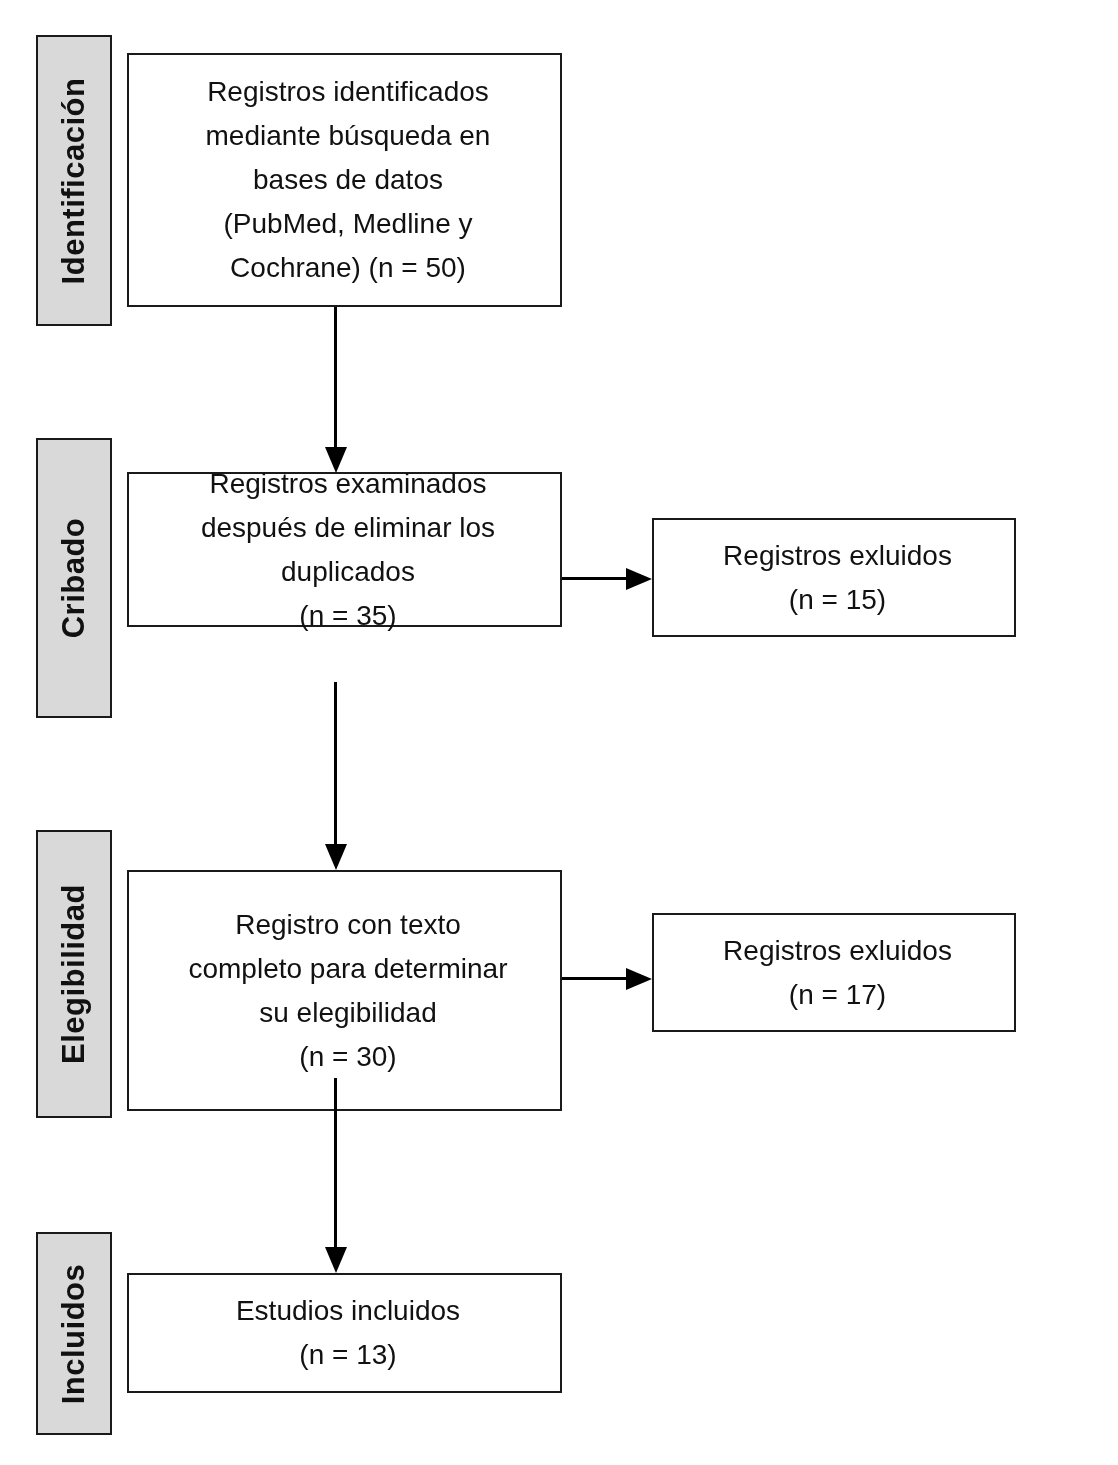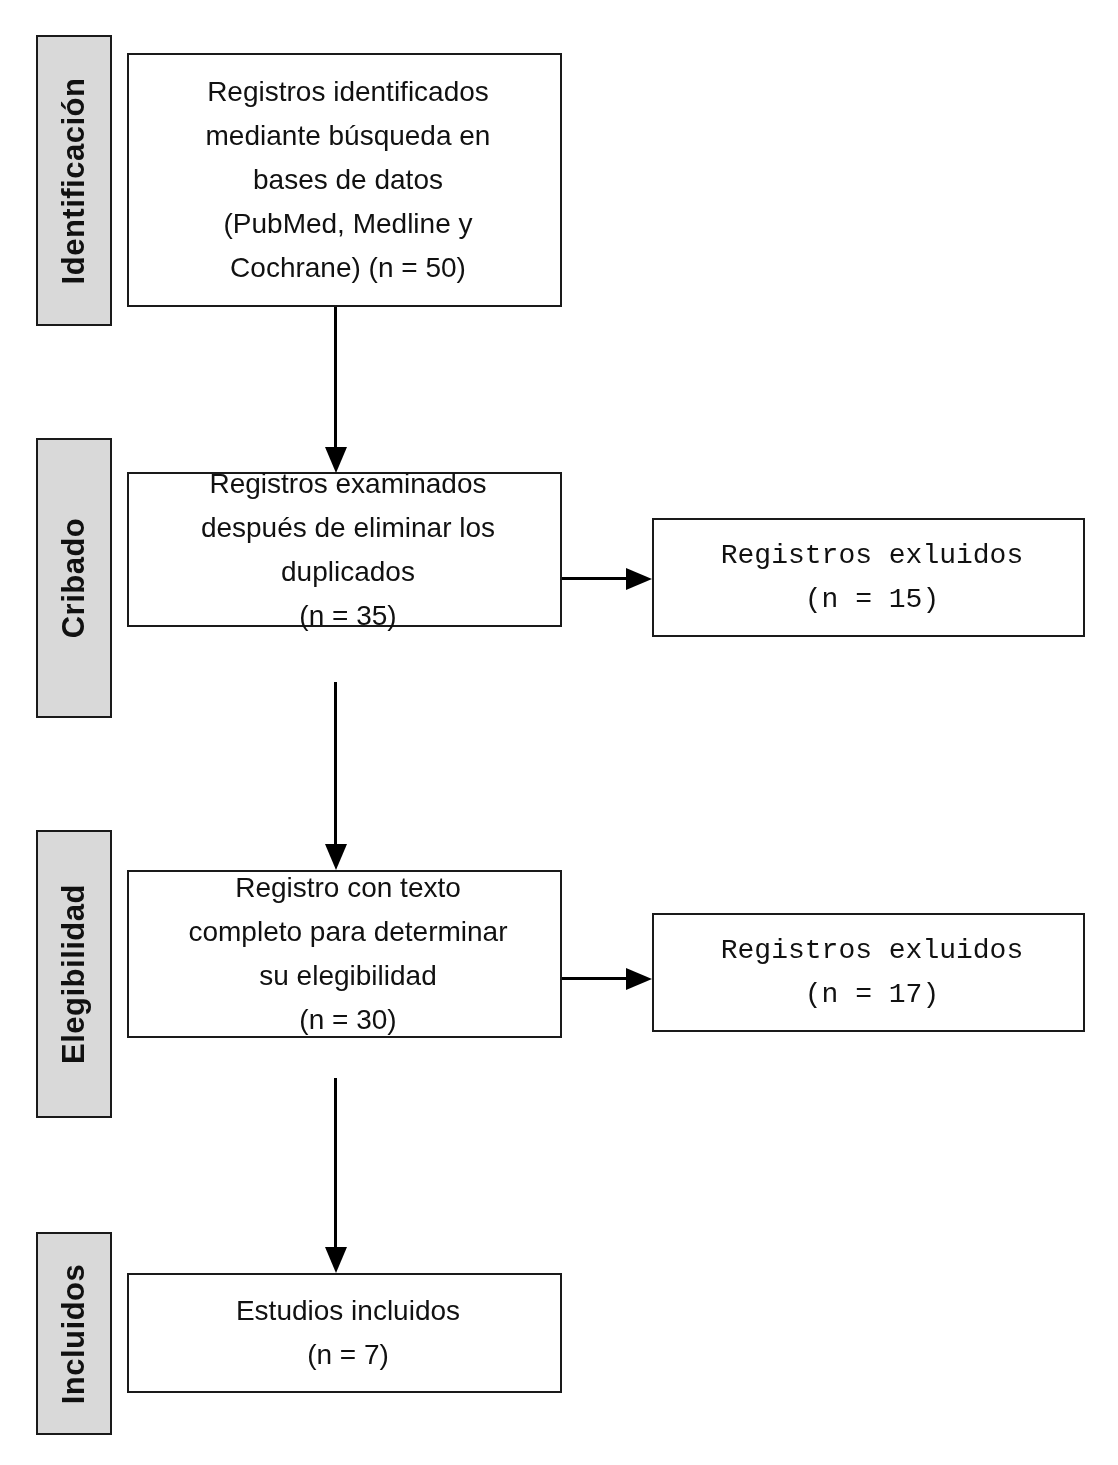--- a/index.html
+++ b/index.html
@@ -48,21 +48,21 @@
     text-align: center;
     padding-left: 7px;
   }
   .fbox .box-text {
     white-space: pre-line;
     font-size: 28px;
     line-height: 44px;
     color: #111111;
   }
   .main-box { left: 127px; width: 435px; }
-  .side-box { left: 652px; width: 433px; font-family: Liberation Mono, monospace; }
+  .side-box { left: 652px; width: 364px; }
   
   .arrow-v {
     position: absolute;
     width: 3px;
     background: #000000;
   }
   .arrow-v::after {
     content: "";
     position: absolute;
     bottom: -26px;
@@ -115,29 +115,29 @@
 bases de datos
 (PubMed, Medline y
 Cochrane) (n = 50)</span>
   </div>
   <div class="fbox main-box" style="top:472px; height:155px;">
     <span class="box-text">Registros examinados
 después de eliminar los
 duplicados
 (n = 35)</span>
   </div>
-  <div class="fbox main-box" style="top:870px; height:168px;">
+  <div class="fbox main-box" style="top:870px; height:241px;">
     <span class="box-text">Registro con texto
 completo para determinar
 su elegibilidad
 (n = 30)</span>
   </div>
   <div class="fbox main-box" style="top:1273px; height:120px;">
     <span class="box-text">Estudios incluidos
-(n = 7)</span>
+(n = 13)</span>
   </div>
 
   <div class="fbox side-box" style="top:518px; height:119px;">
     <span class="box-text">Registros exluidos
 (n = 15)</span>
   </div>
   <div class="fbox side-box" style="top:913px; height:119px;">
     <span class="box-text">Registros exluidos
 (n = 17)</span>
   </div>

